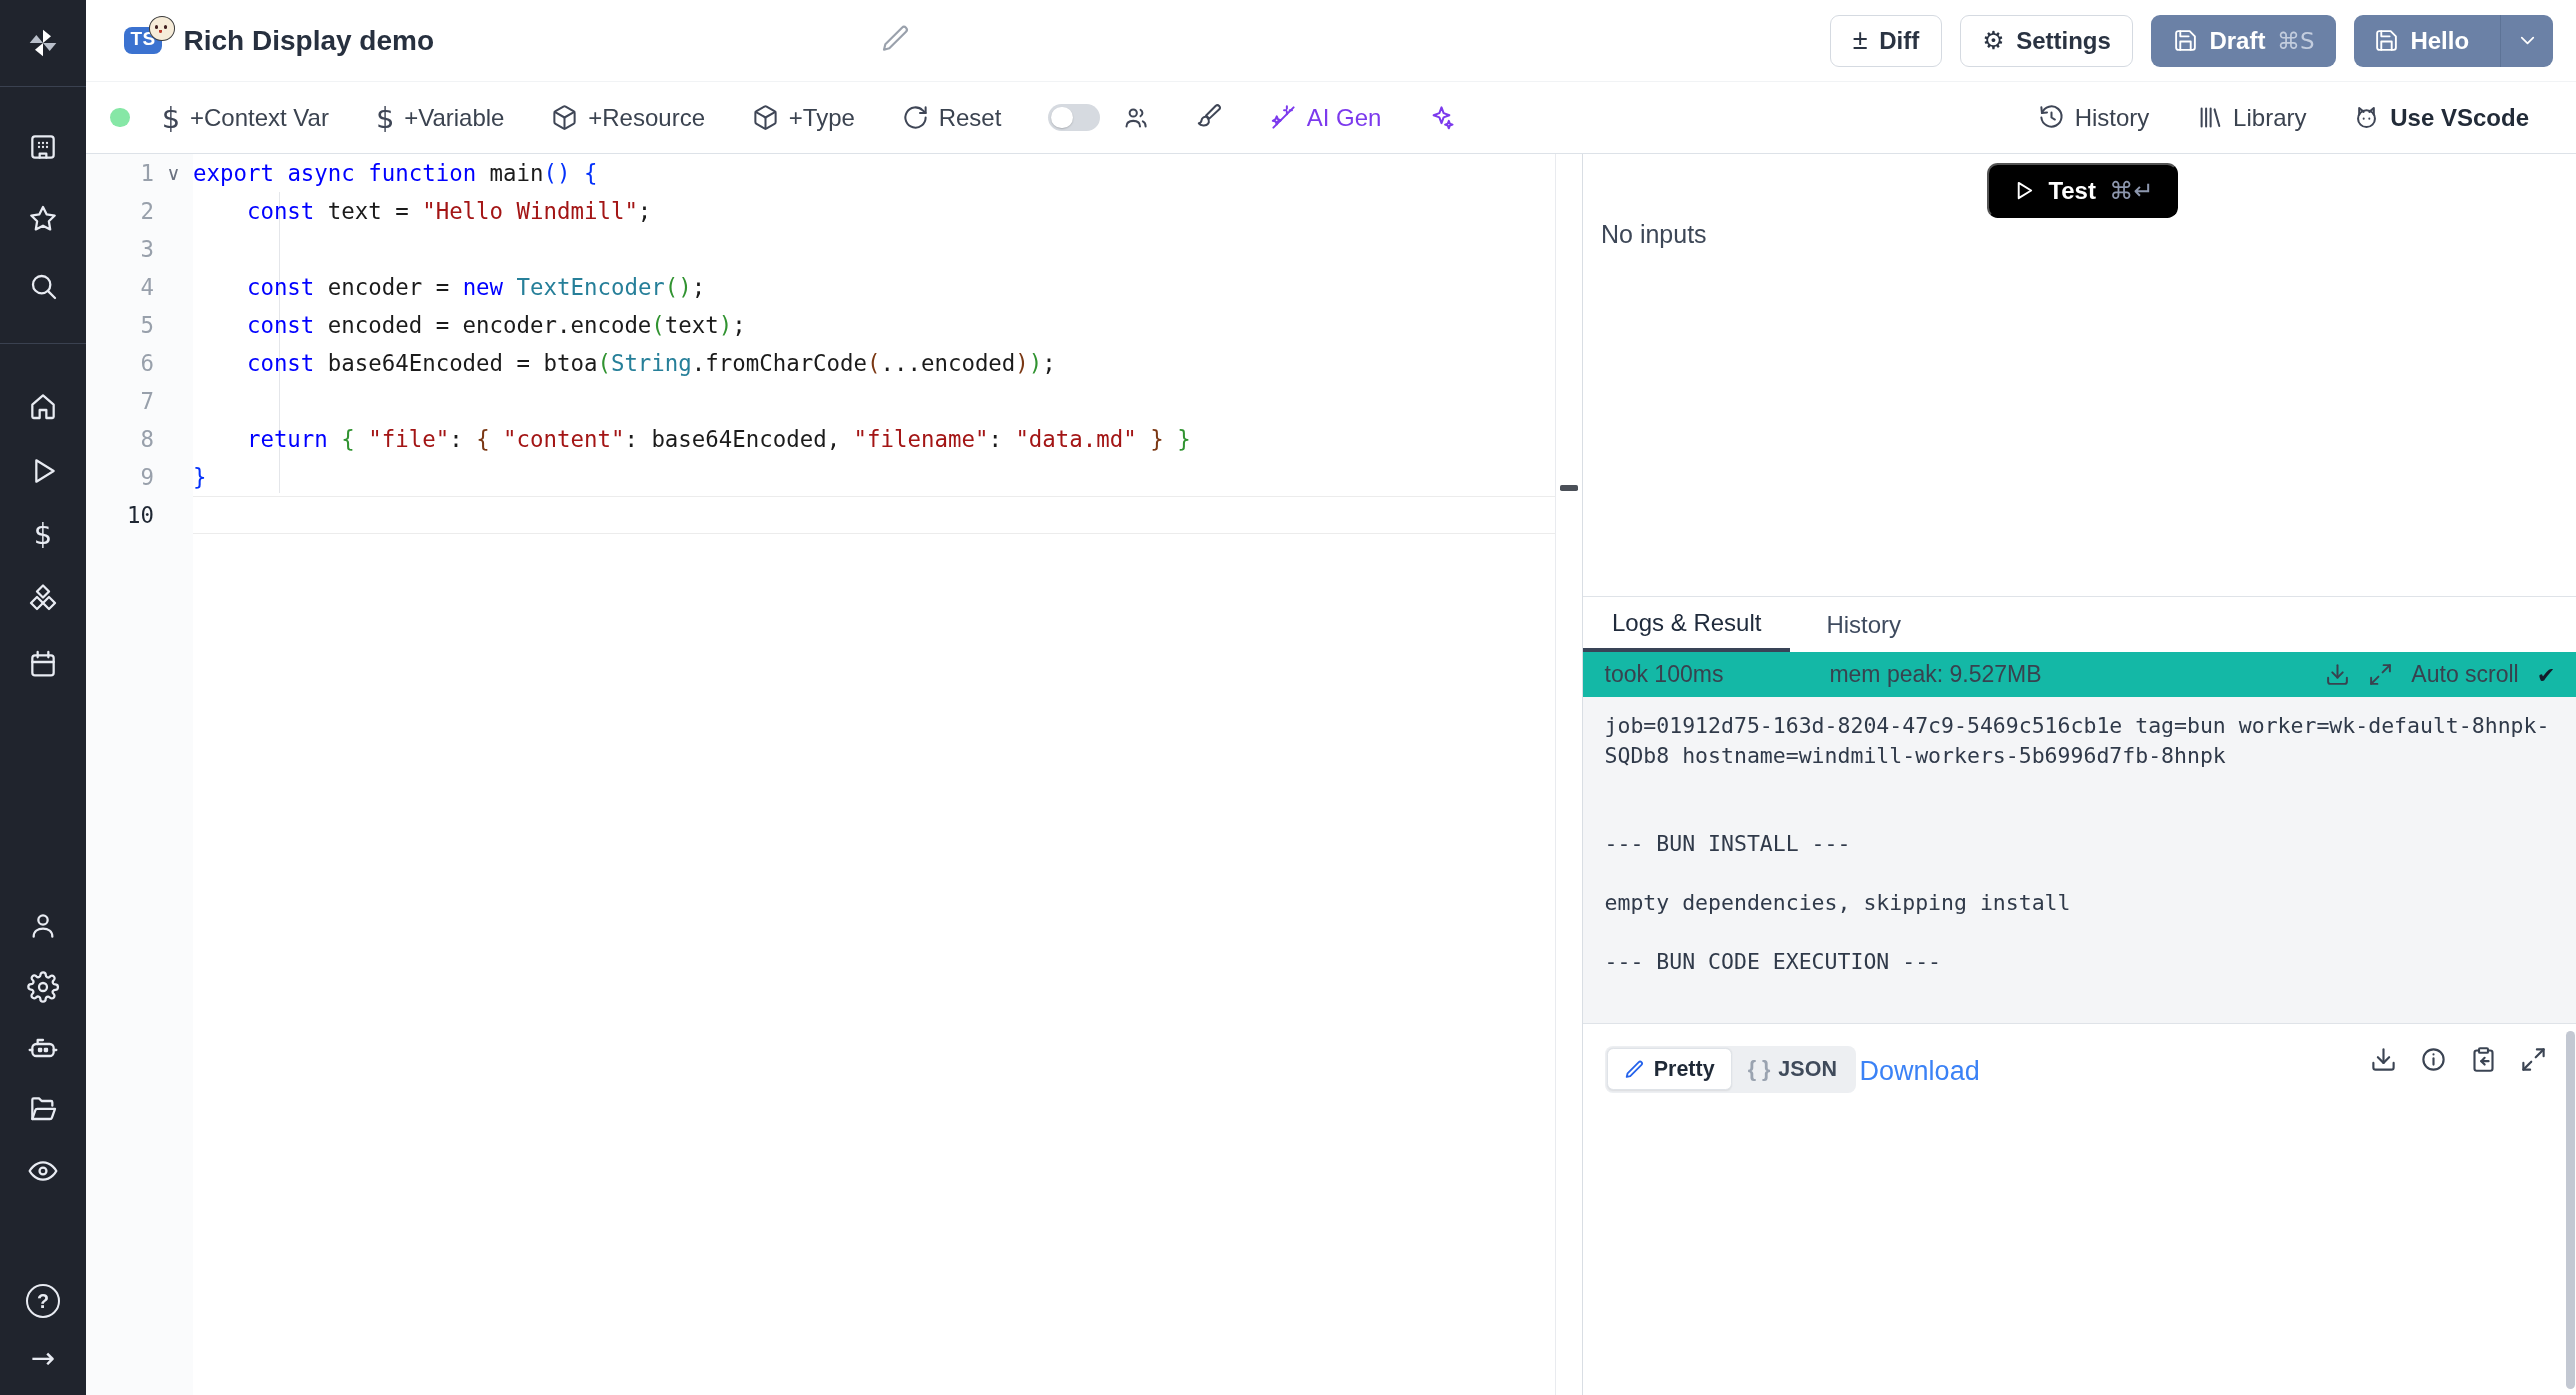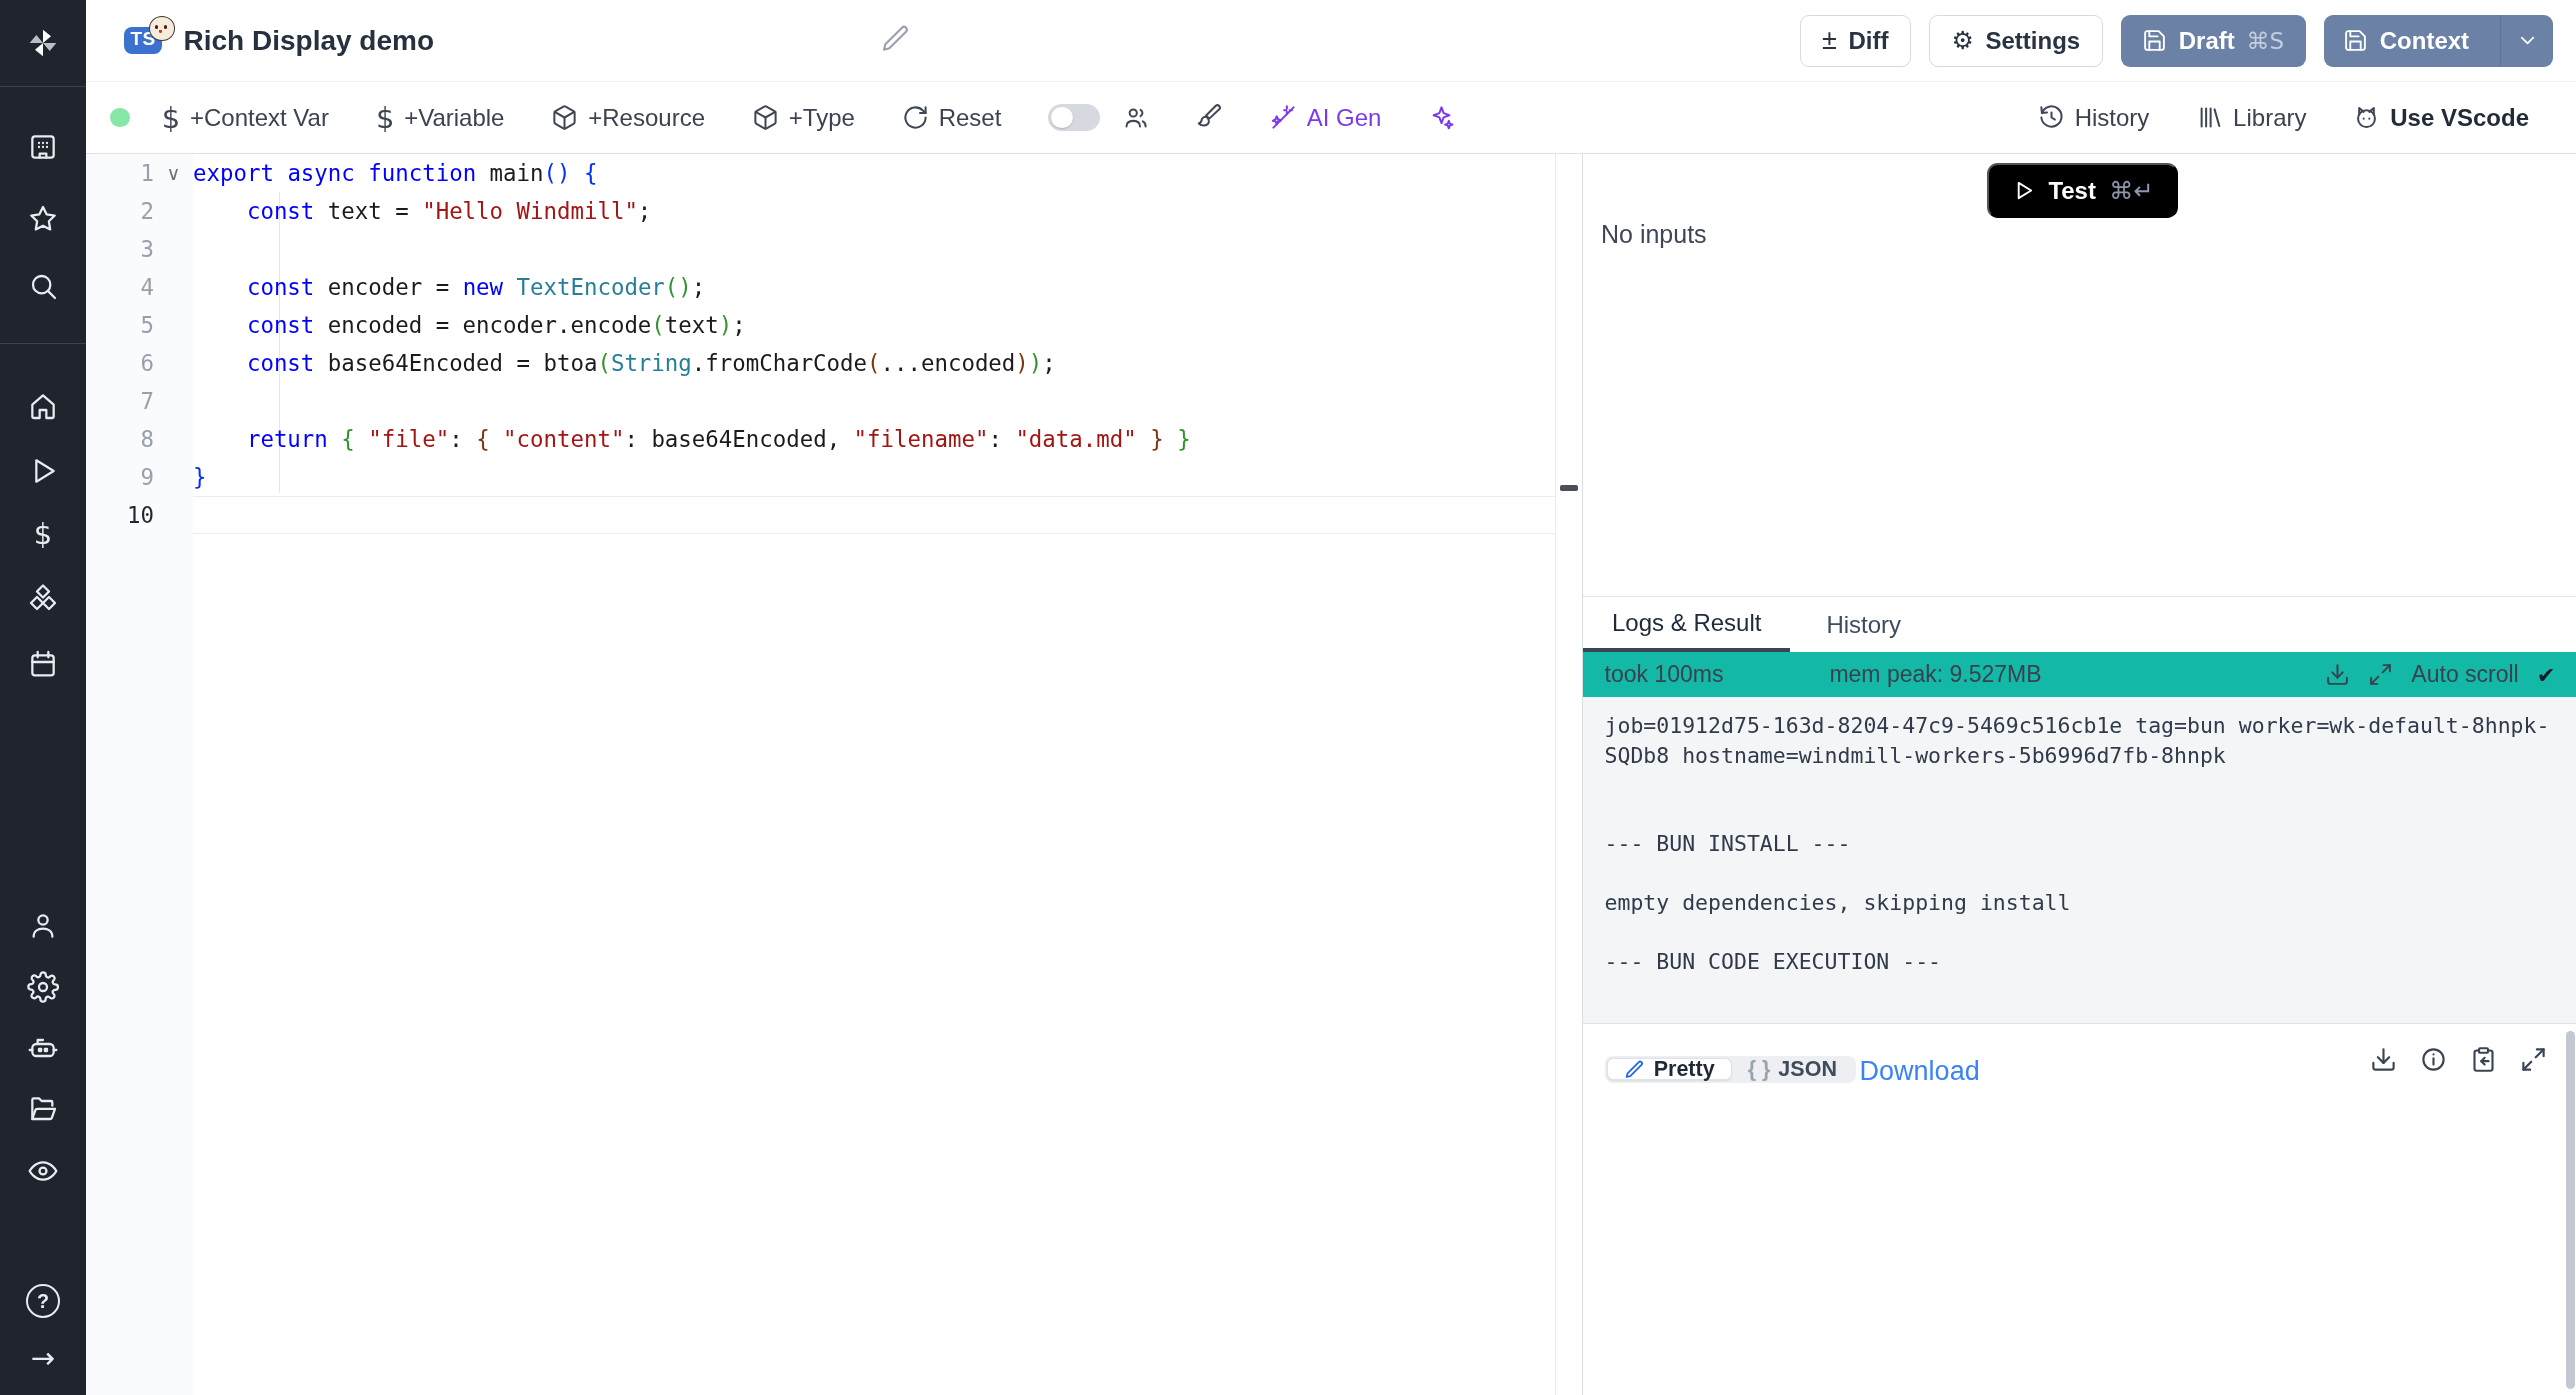--- a/index.html
+++ b/index.html
@@ -93,21 +93,21 @@
   .tab.inactive{margin-left:36px;color:#3f4b5f;}
   .infobar{height:45px;background:#14b8a6;display:flex;align-items:center;padding:0 21.5px;font-size:23px;color:#38424f;flex:none;}
   .infobar .mem{margin-left:106px;}
   .infobar .right{margin-left:auto;display:flex;align-items:center;gap:18px;}
   .infobar svg{width:25px;height:25px;stroke:#39424f;fill:none;stroke-width:1.9;stroke-linecap:round;stroke-linejoin:round;}
   .check{font-family:"DejaVu Sans",sans-serif;font-size:22.4px;color:#141c2b;}
   .logbox{flex:1;background:#f4f5f7;padding:14.3px 21.5px;font-family:"DejaVu Sans Mono",monospace;font-size:21.5px;line-height:29.5px;color:#303a4a;white-space:pre-wrap;overflow:hidden;box-sizing:border-box;}
 
   
   .pane-result{flex:1;border-top:0.9px solid #dfe3e8;position:relative;padding:16px 21.5px;box-sizing:border-box;}
-  .seg{display:inline-flex;align-items:center;background:#edeff2;border-radius:8px;padding:2.7px;height:27px;box-sizing:border-box;}
+  .seg{display:inline-flex;align-items:center;background:#edeff2;border-radius:8px;padding:2.7px;height:47px;box-sizing:border-box;}
   .seg-pretty{background:#fff;border:0.9px solid #dfe3e8;border-radius:6.3px;box-shadow:0 0.9px 1.8px rgba(0,0,0,.08);display:flex;align-items:center;gap:8px;padding:0 16px;height:100%;font-size:21.5px;font-weight:700;color:#1f2937;box-sizing:border-box;}
   .seg-json{display:flex;align-items:center;gap:8px;padding:0 16px;font-size:21.5px;font-weight:700;color:#3f4a5a;}
   .seg-json .braces{color:#9aa3b0;font-weight:700;}
   .seg-pretty svg{width:21.5px;height:21.5px;stroke:#2563eb;fill:none;stroke-width:2;stroke-linecap:round;stroke-linejoin:round;}
   .result-icons{position:absolute;right:30px;top:21.5px;display:flex;gap:23px;}
   .result-icons svg{width:27px;height:27px;stroke:#3b4453;fill:none;stroke-width:1.9;stroke-linecap:round;stroke-linejoin:round;}
   .download-link{display:inline-block;margin-top:16px;font-size:27px;color:#3b82f6;}
   .vscroll{position:absolute;right:1.8px;top:7.2px;width:9px;height:358px;background:#c3c8d2;border-radius:4.5px;}
 </style>
 </head>
@@ -253,21 +253,21 @@
           <span>Draft</span>
           <span class="kbd">⌘S</span>
         </button>
         <button class="btn primary split">
           <span class="split-main">
             <svg viewBox="0 0 24 24">
                 <path d="M19 21H5a2 2 0 0 1-2-2V5a2 2 0 0 1 2-2h11l5 5v11a2 2 0 0 1-2 2z"></path>
                 <polyline points="17 21 17 13 7 13 7 21"></polyline>
                 <polyline points="7 3 7 8 15 8"></polyline>
               </svg>
-            <span>Context</span>
+            <span>Hello</span>
           </span>
           <span class="split-chev">
             <svg viewBox="0 0 24 24">
                 <polyline points="6 9 12 15 18 9"></polyline>
               </svg>
           </span>
         </button>
       </div>
     </header>
 

